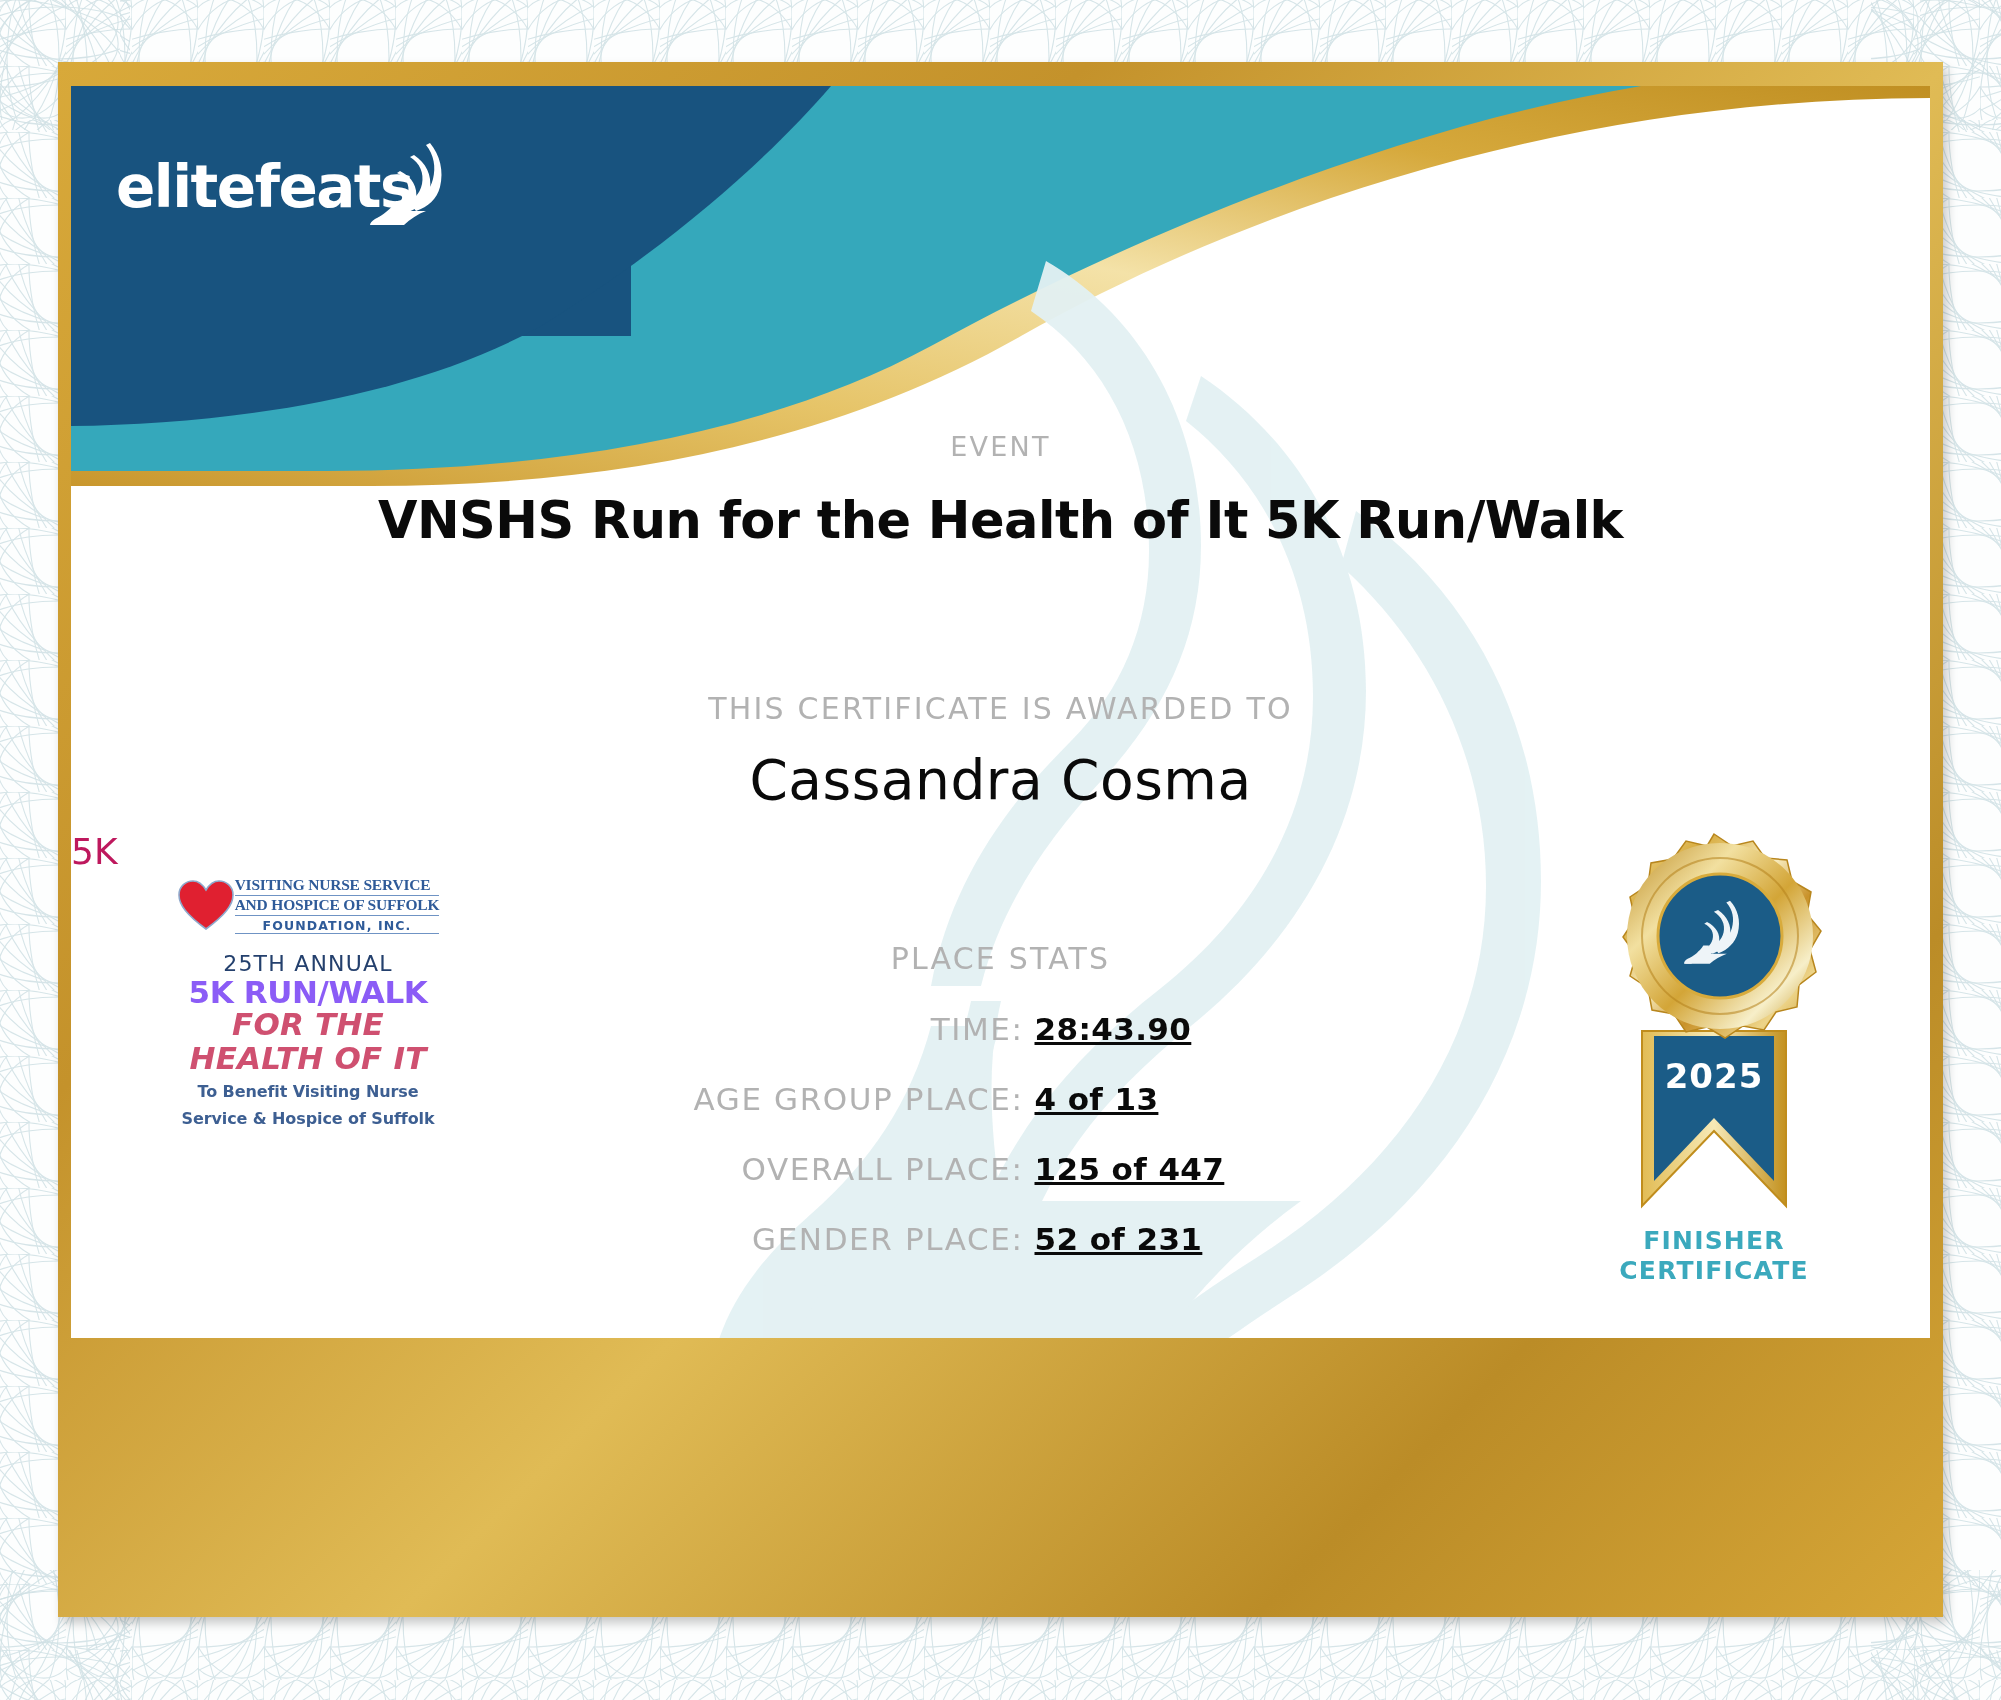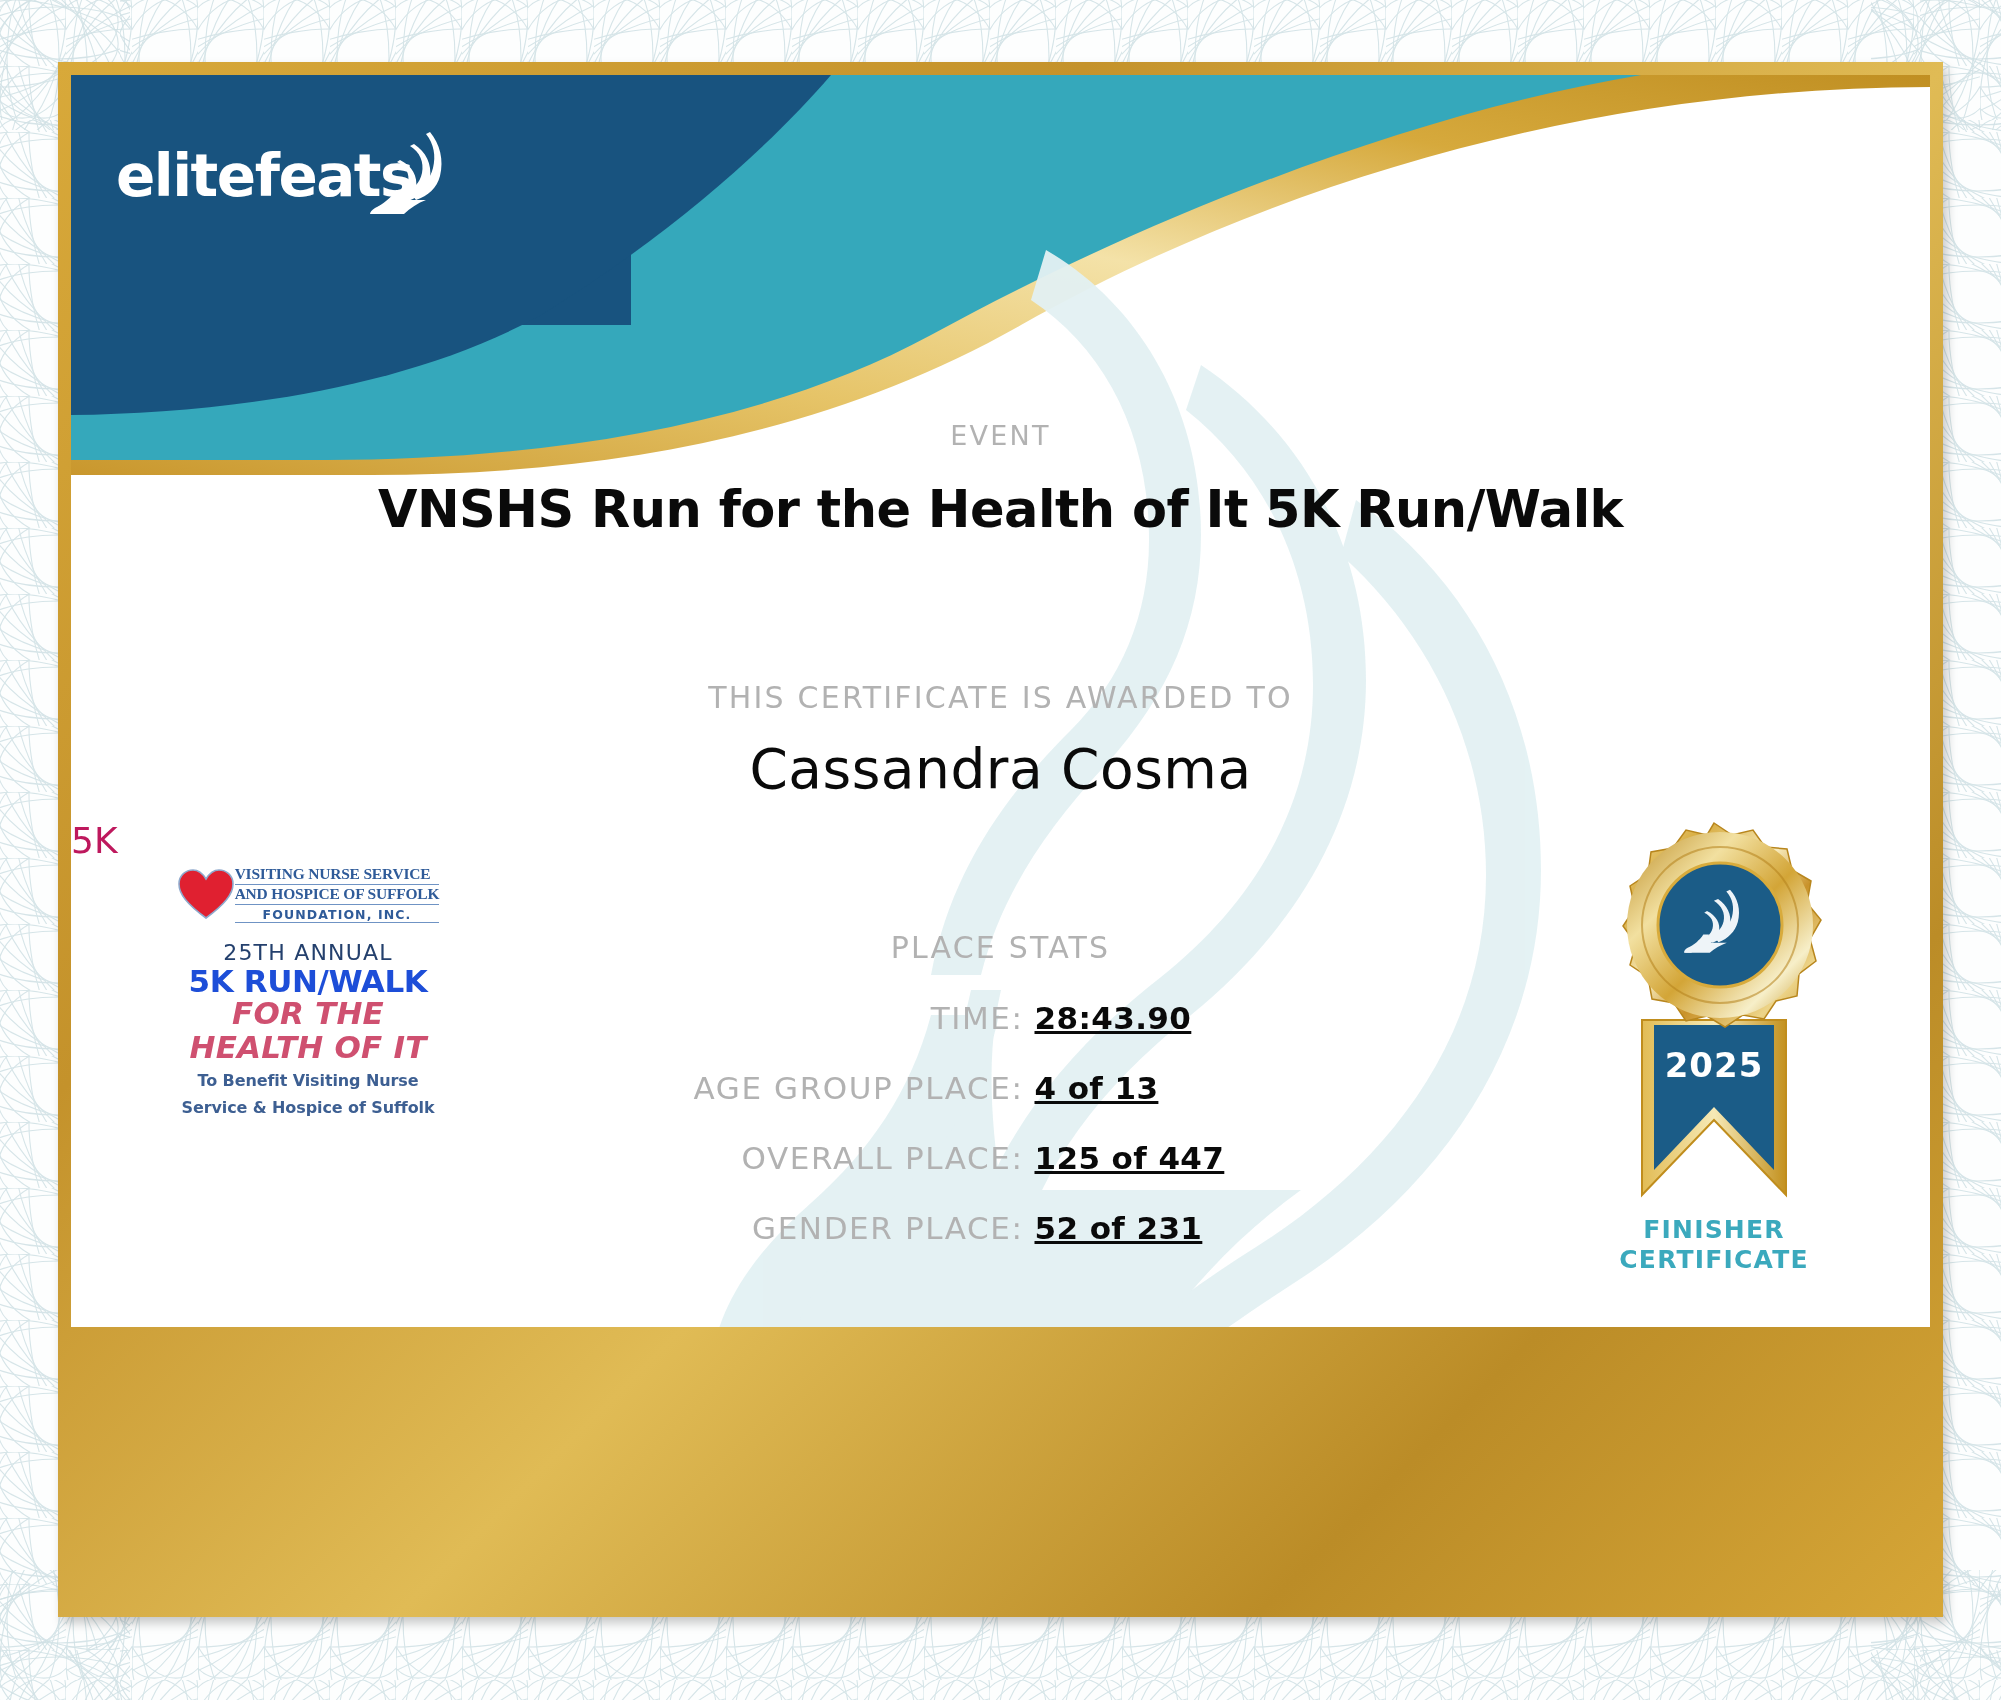--- a/index.html
+++ b/index.html
@@ -27,21 +27,21 @@
   #frame{
     position:absolute;
     left:58px; top:62px;
     width:1885px; height:1555px;
     background:#c8982f;
     background-image:linear-gradient(135deg,#d8a93a 0%,#c4922b 30%,#e0bb55 55%,#bb8c27 80%,#d6a637 100%);
     box-shadow:4px 6px 10px rgba(0,0,0,0.22);
   }
   #inner{
     position:absolute;
-    left:13px; top:13px;
+    left:13px; top:24px;
     width:1859px; height:1252px;
     background:#ffffff;
     overflow:hidden;
   }
 
   
   #headerart{ position:absolute; left:0; top:0; width:1859px; height:400px; }
 
   
   #watermark{
@@ -180,21 +180,21 @@
   #sponsor .annual{
     margin-top:17px;
     font-family:"DejaVu Sans", sans-serif;
     font-size:22px;
     color:#24406d;
     letter-spacing:1.2px;
   }
   #sponsor .runwalk{
     font-family:"DejaVu Sans", sans-serif;
     font-size:31px; font-weight:bold;
-    color:#1d4ed8;
+    color:#8b5cf6;
     letter-spacing:-0.4px;
     line-height:1.05;
   }
   #sponsor .forthe,#sponsor .healthof{
     font-family:"DejaVu Sans", sans-serif;
     font-size:31px; font-weight:bold;
     font-style:italic;
     color:#cf5070;
     letter-spacing:0.2px;
     line-height:1.08;

